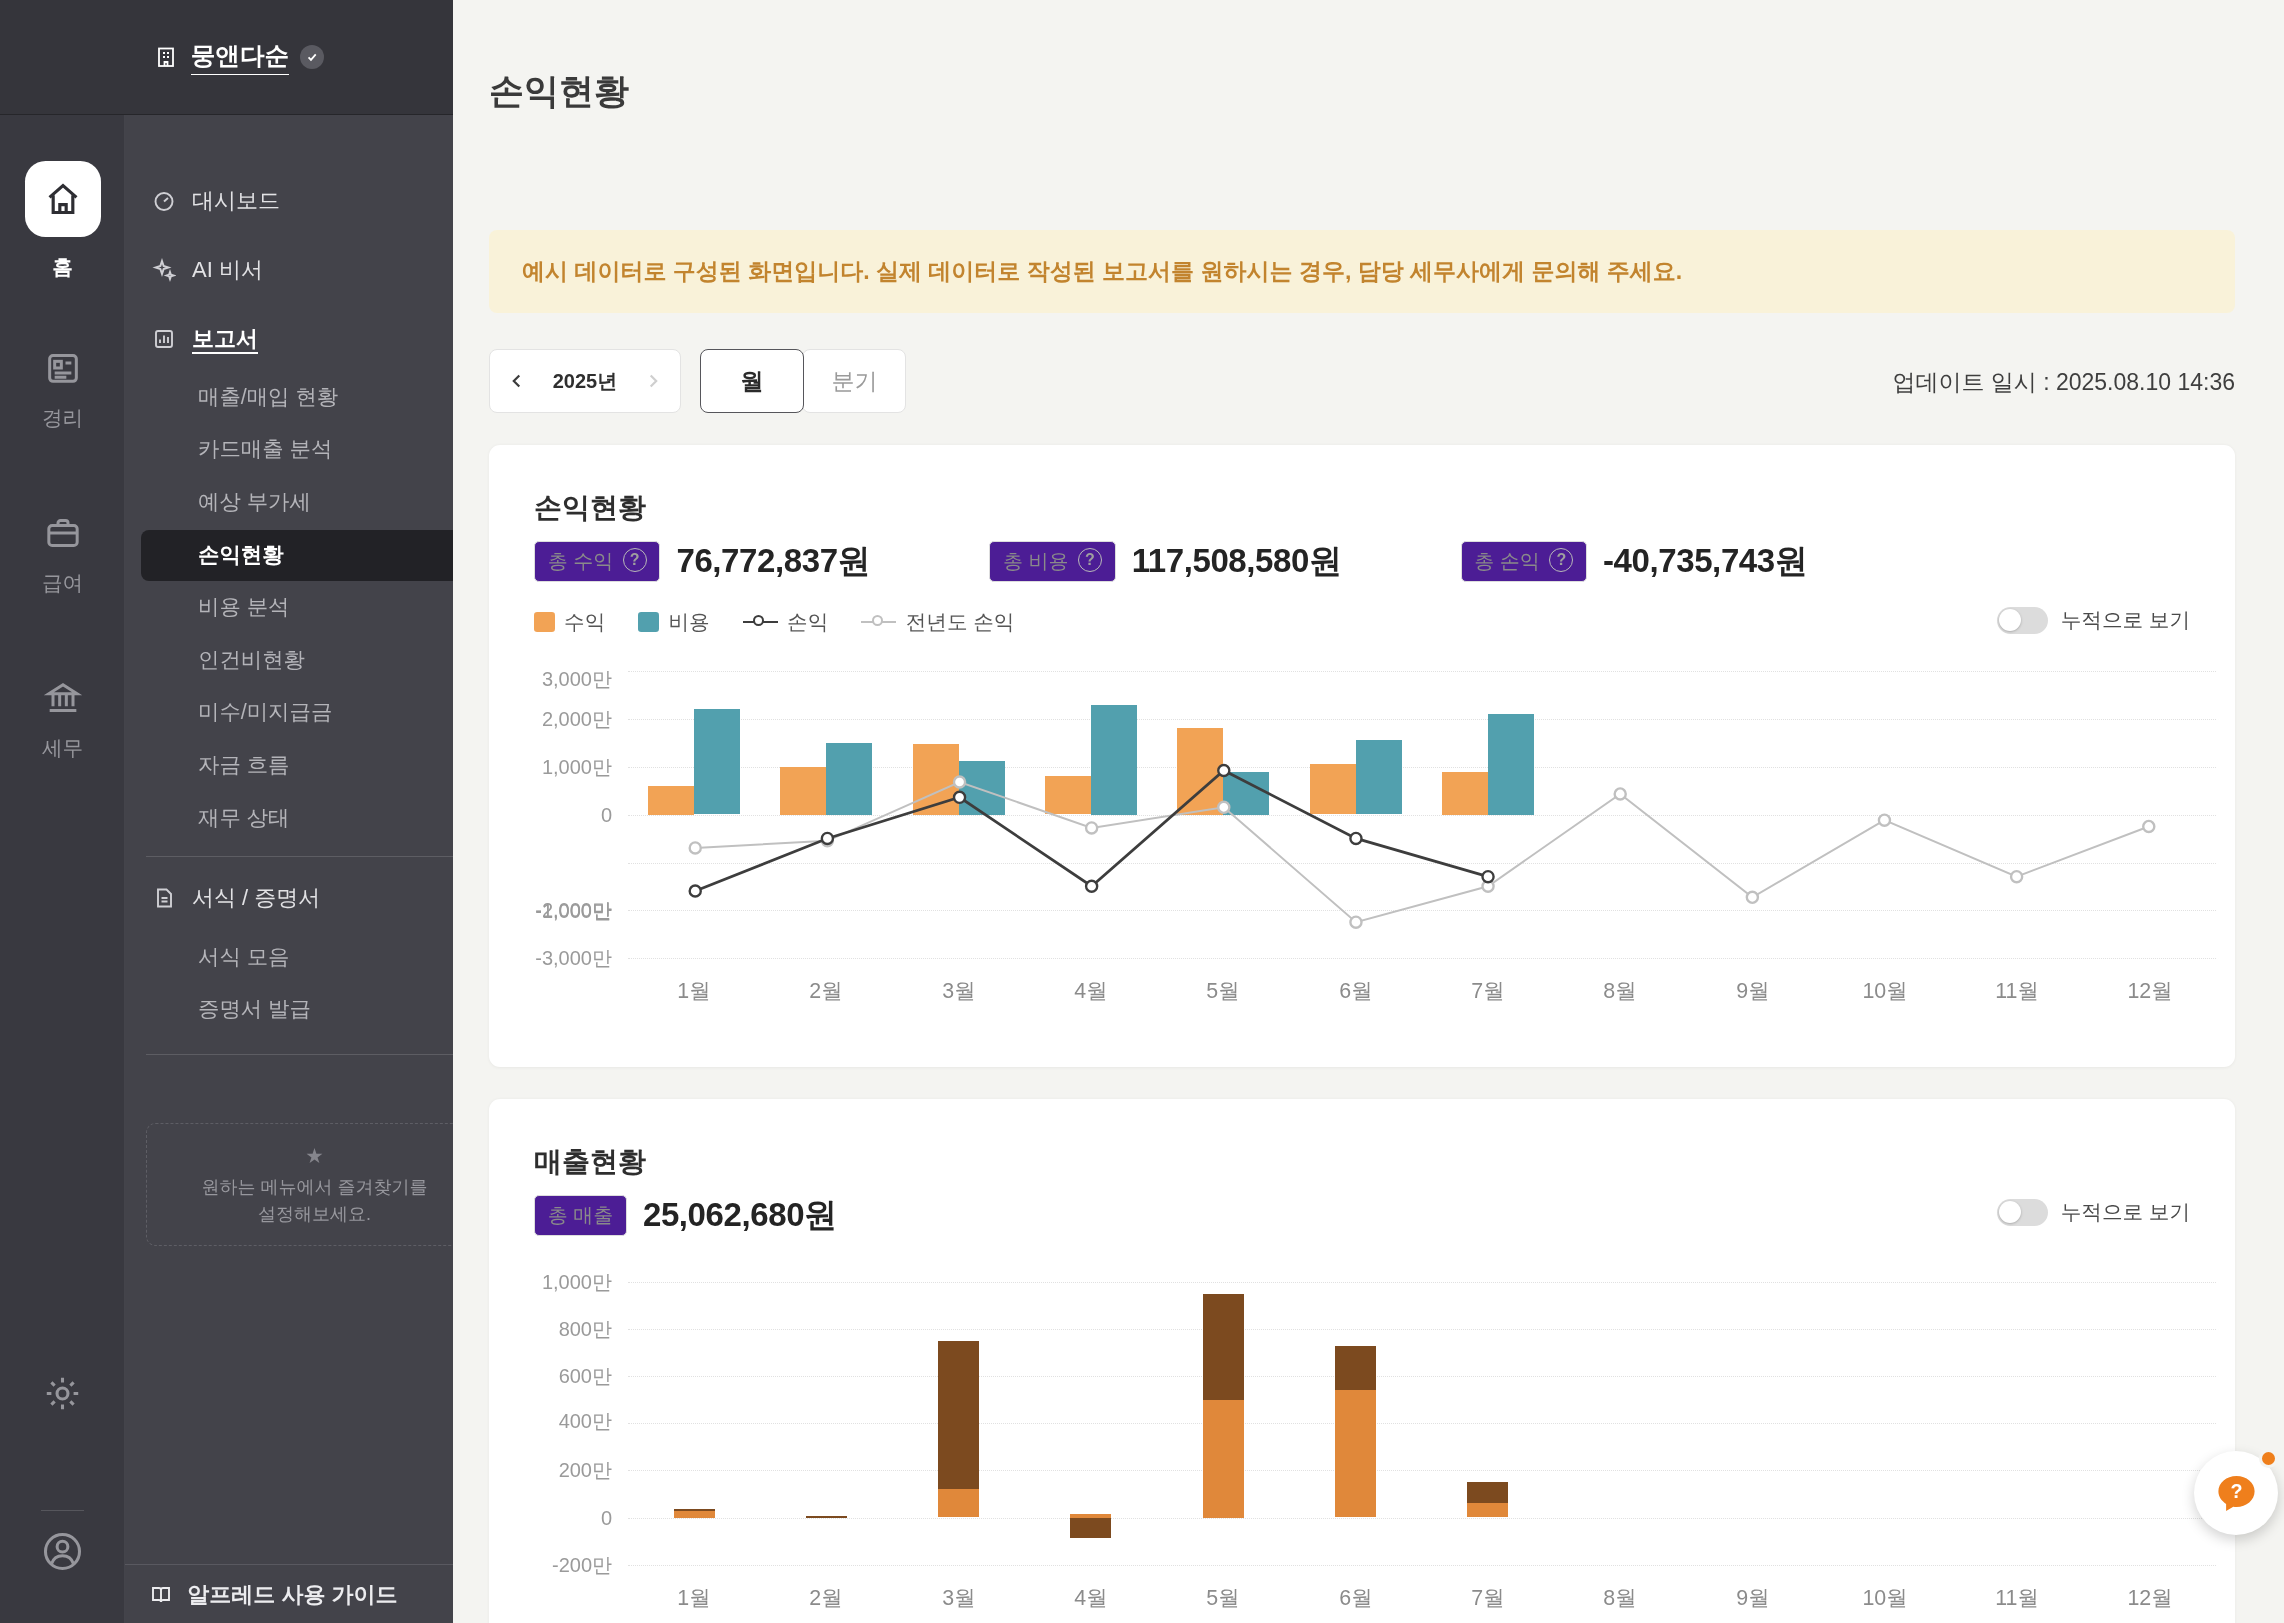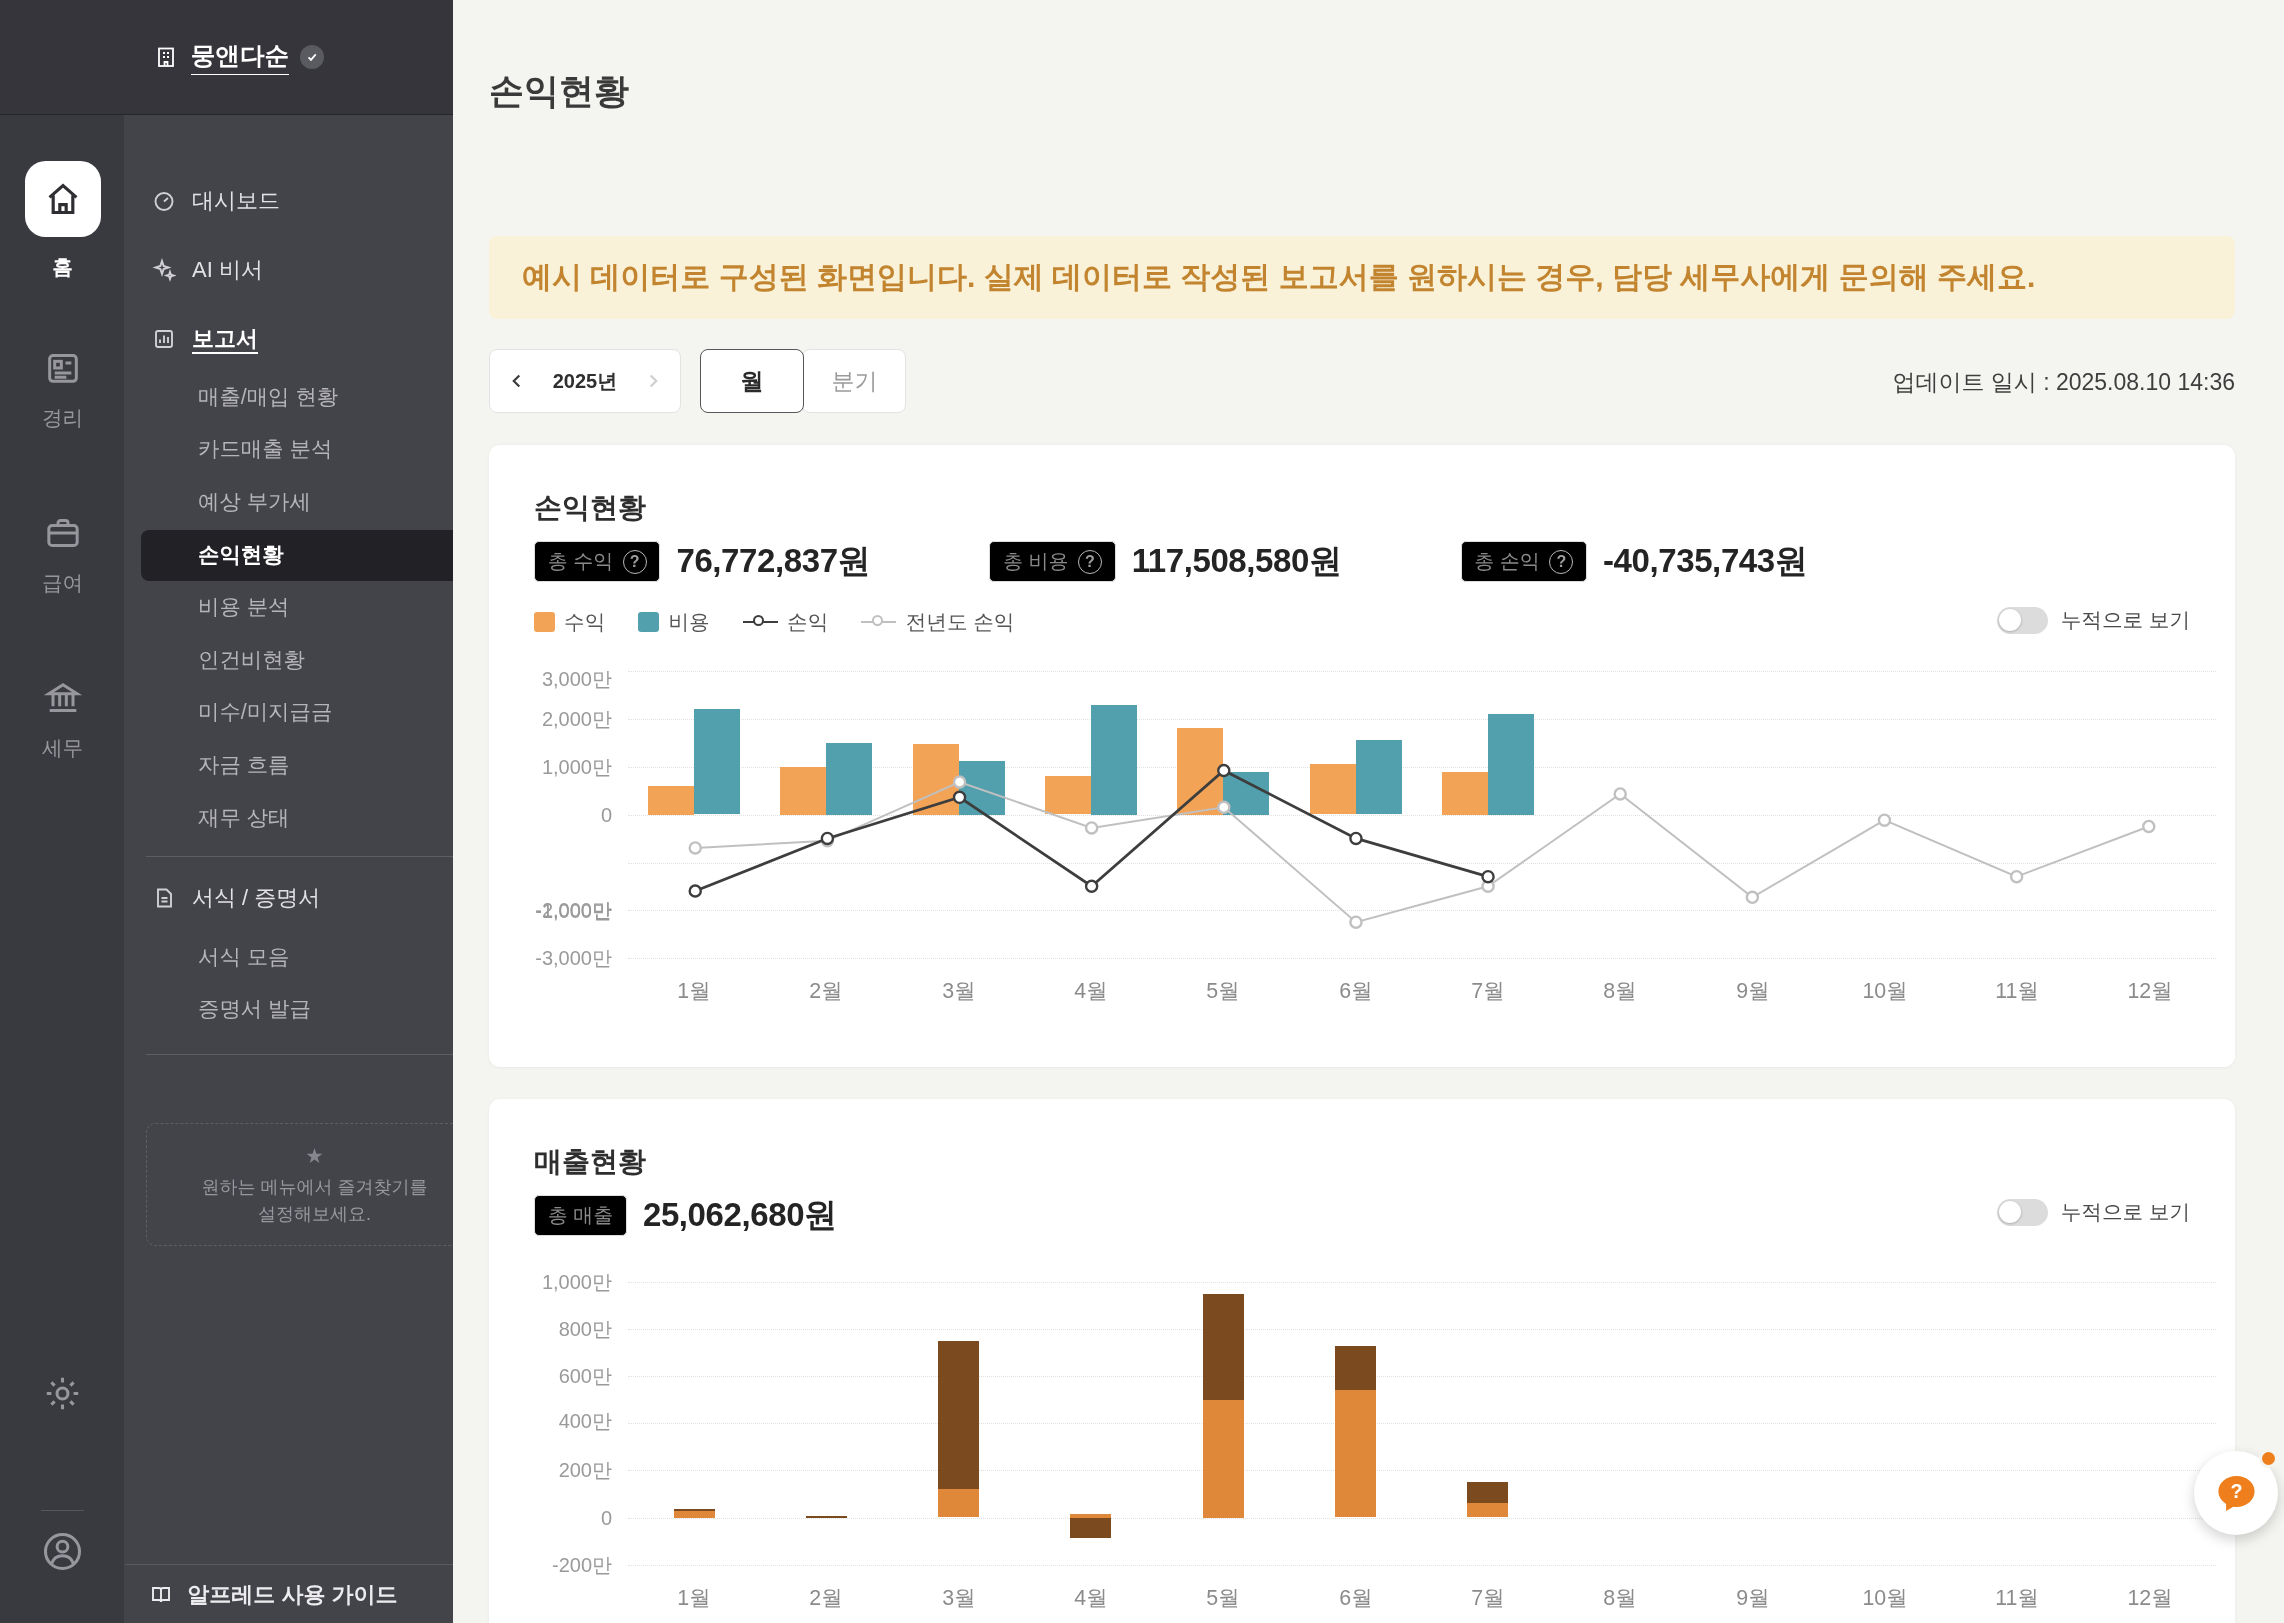--- a/index.html
+++ b/index.html
@@ -43,22 +43,22 @@
   .favorite-box { margin:68px 4.8px 0 4.8px; border:1.6px dashed #5e5e65; border-radius:9.5px; padding:17.5px 8px;
     text-align:center; color:#97979d; font-size:18px; line-height:27px; }
   .favorite-star { color:#85858c; font-size:20.6px; display:block; margin-bottom:4.8px; }
   .guide-row { position:absolute; left:0; right:0; bottom:0; height:60px; border-top:0.8px solid rgba(255,255,255,.12);
     display:flex; align-items:center; gap:14.3px; padding:0 24px; font-size:22px; font-weight:600; color:#ececef; cursor:pointer; }
   .guide-row .chev { margin-left:auto; }
 
   
   .main { position:absolute; left:453px; top:0; right:0; bottom:0; background:#f4f4f1; }
   .page-title { position:absolute; left:36px; top:68px; font-size:35px; font-weight:700; color:#3a3a3a; }
-  .notice { position:absolute; left:36px; right:49px; top:236px; height:83px; background:#f9f2d9; border-radius:8px;
-    display:flex; align-items:center; padding:0 33px; color:#c2842e; font-weight:700; font-size:30px; }
+  .notice { position:absolute; left:36px; right:49px; top:230px; height:83px; background:#f9f2d9; border-radius:8px;
+    display:flex; align-items:center; padding:0 33px; color:#c2842e; font-weight:700; font-size:23px; }
 
   .controls { position:absolute; left:36px; right:49px; top:349px; height:65px; }
   .year-nav { position:absolute; left:0; top:0; width:192px; height:64px; background:#fff; border:1.6px solid #e3e3e3;
     border-radius:8px; display:flex; align-items:center; justify-content:space-between; padding:0 16px; }
   .year-nav button { background:none; border:none; display:flex; cursor:pointer; padding:0; }
   .yprev { color:#3c3c3c; }
   .ynext { color:#cfcfcf; }
   .year-label { font-size:20px; font-weight:700; color:#2f2f2f; }
   .segmented { position:absolute; left:211px; top:0; display:flex; }
   .seg { width:104px; height:64px; background:#fff; border:1.6px solid #e3e3e3; border-radius:8px; font-size:23px;
@@ -67,22 +67,22 @@
   .seg.active { border-color:#56565b; color:#2b2b2b; font-weight:700; z-index:2; position:relative; }
   .updated { position:absolute; right:0; top:50%; transform:translateY(-50%); font-size:23px; color:#3e3e3e; }
 
   .card { position:absolute; left:36px; right:49px; background:#fff; border-radius:11px; box-shadow:0 0.8px 3.2px rgba(0,0,0,.05); }
   .card1 { top:445px; height:622px; }
   .card2 { top:1099px; height:603px; }
   .card-title { position:absolute; left:45px; top:44px; font-size:28px; font-weight:700; color:#2e2e2e; }
 
   .stats { position:absolute; left:45px; top:94px; display:flex; gap:119px; align-items:center; }
   .stat { display:flex; align-items:center; }
-  .badge { display:inline-flex; align-items:center; gap:9.5px; border:1.6px solid #ddd; border-radius:5px;
-    padding:6.4px 12.7px; font-size:20px; color:#8a8a8a; background:#000000; }
+  .badge { display:inline-flex; gap:9.5px; border:1.6px solid #ddd; border-radius:5px;
+    padding:6.4px 12.7px; font-size:20px; color:#8a8a8a; background:#4c1d95; }
   .q { width:24px; height:24px; border:1.6px solid #b8b8b8; border-radius:50%; color:#9f9f9f; font-size:16px;
     display:flex; align-items:center; justify-content:center; font-weight:700; cursor:pointer; }
   .val { font-size:33px; font-weight:700; color:#242424; margin-left:16px; letter-spacing:-0.4px; }
 
   .legend { position:absolute; left:45px; top:163px; display:flex; gap:33px; align-items:center; font-size:20.6px; color:#555; }
   .legend-item { display:flex; align-items:center; gap:9.5px; }
   .legend-swatch { width:20.6px; height:20.6px; border-radius:3.2px; display:inline-block; }
   .legend-line { width:35px; height:20.6px; position:relative; display:inline-block; }
   .ll-bar { position:absolute; left:0; right:0; top:50%; height:2.4px; margin-top:-1.2px; display:block; }
   .ll-dot { position:absolute; left:50%; top:50%; width:11px; height:11px; margin:-7.1px 0 0 -7.1px; border:2.4px solid;

